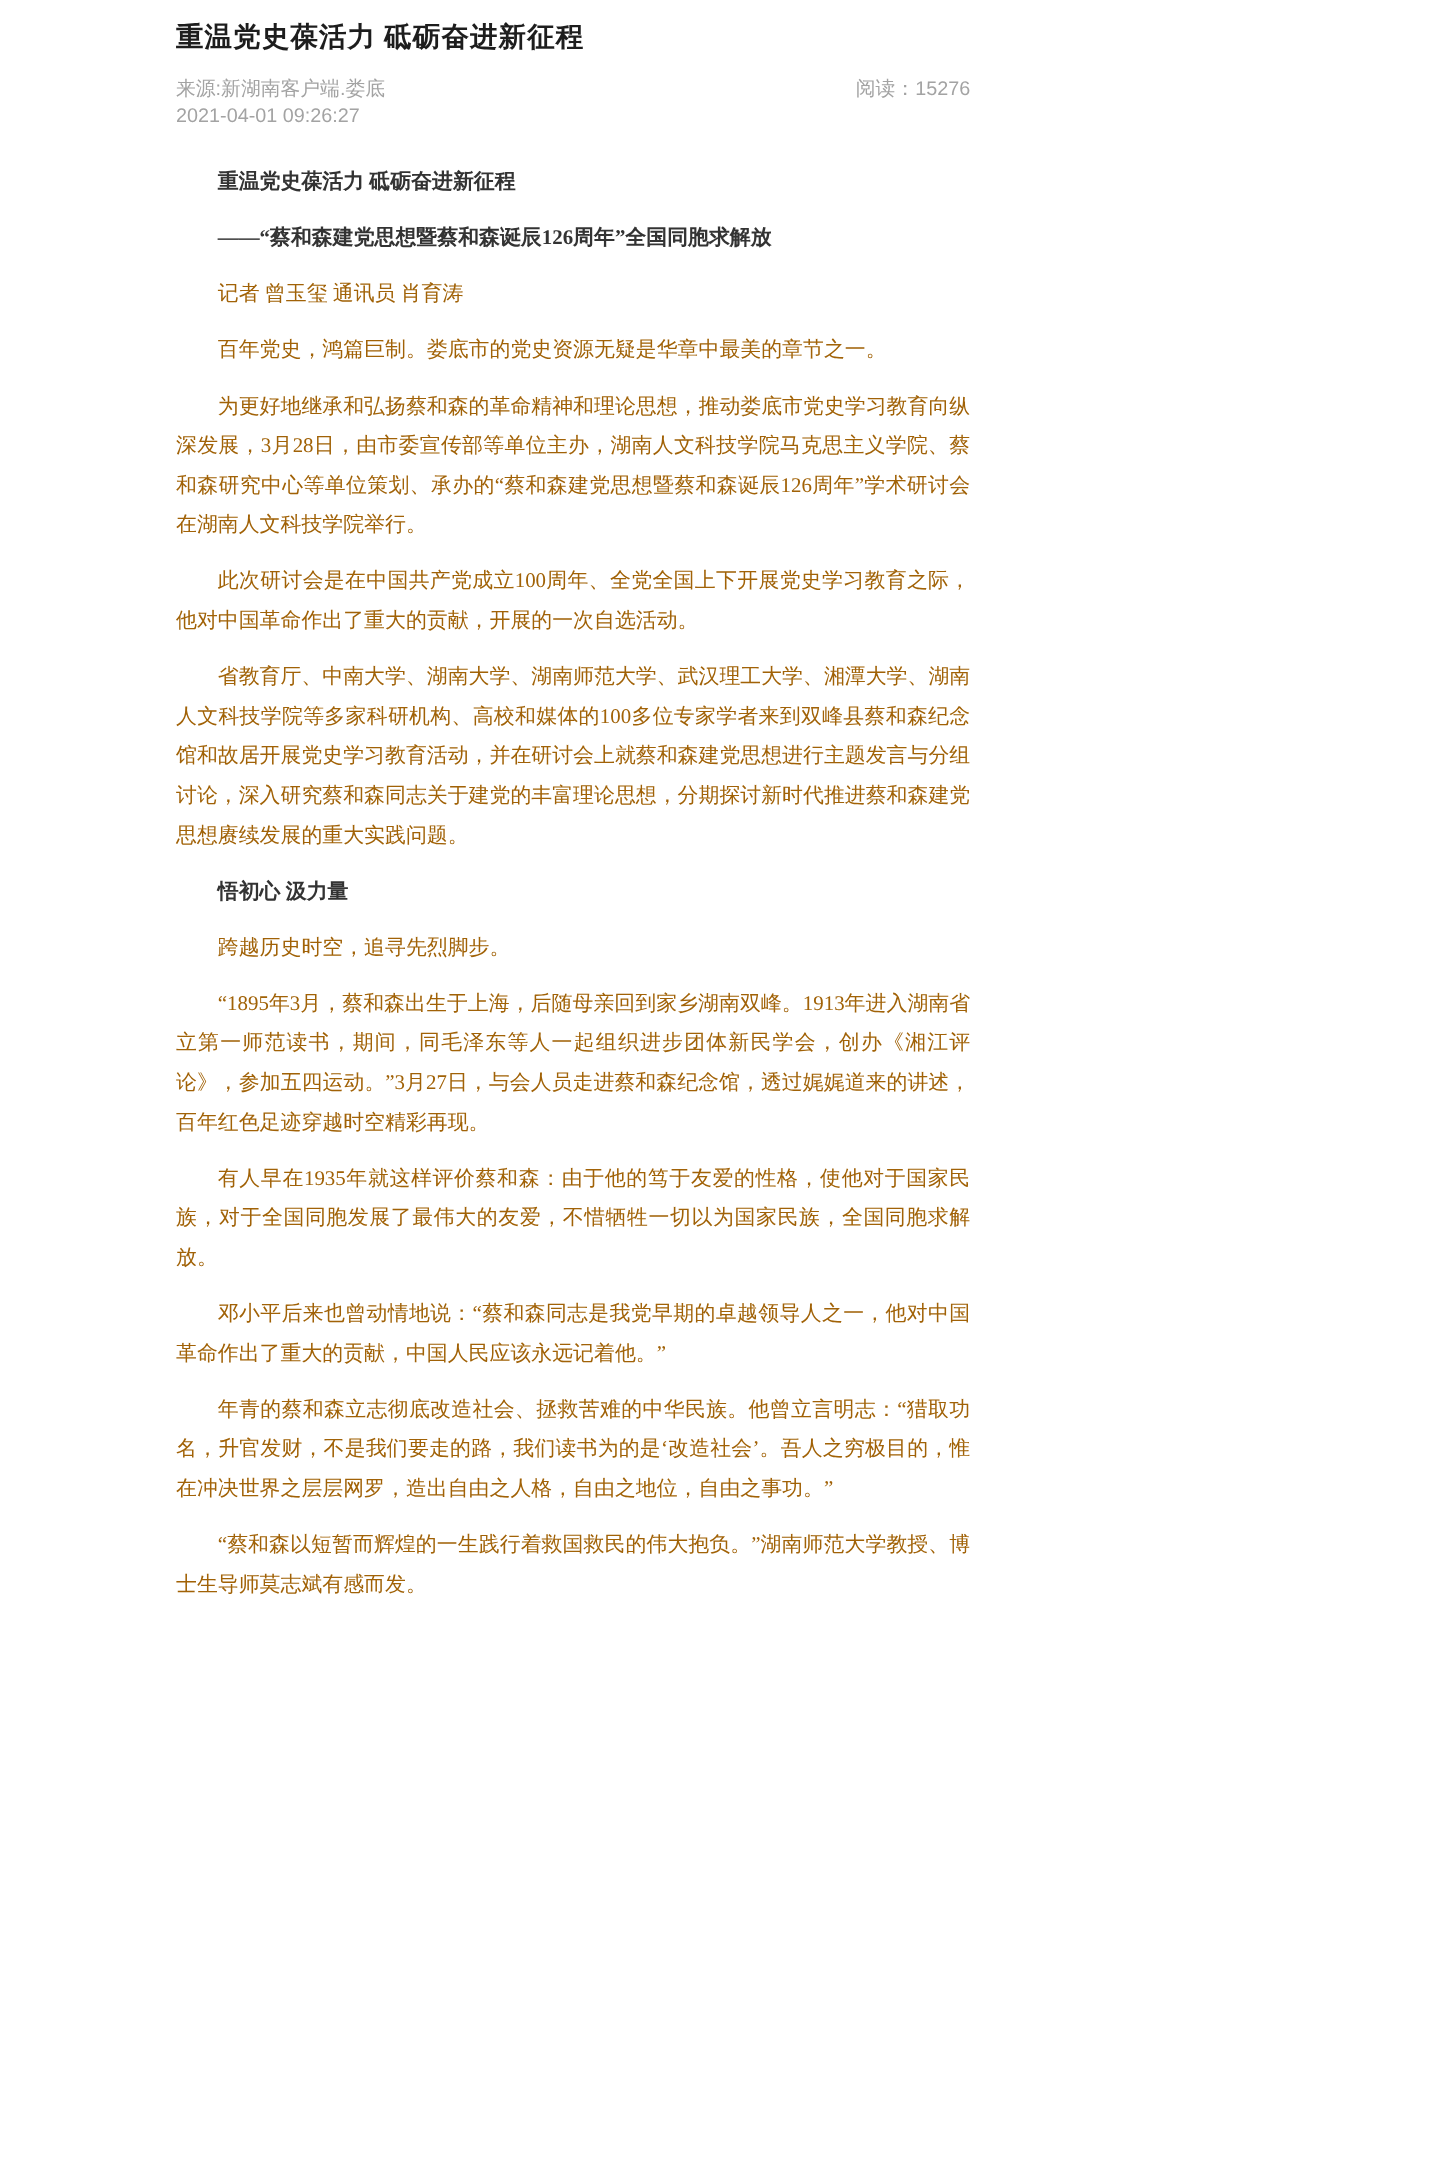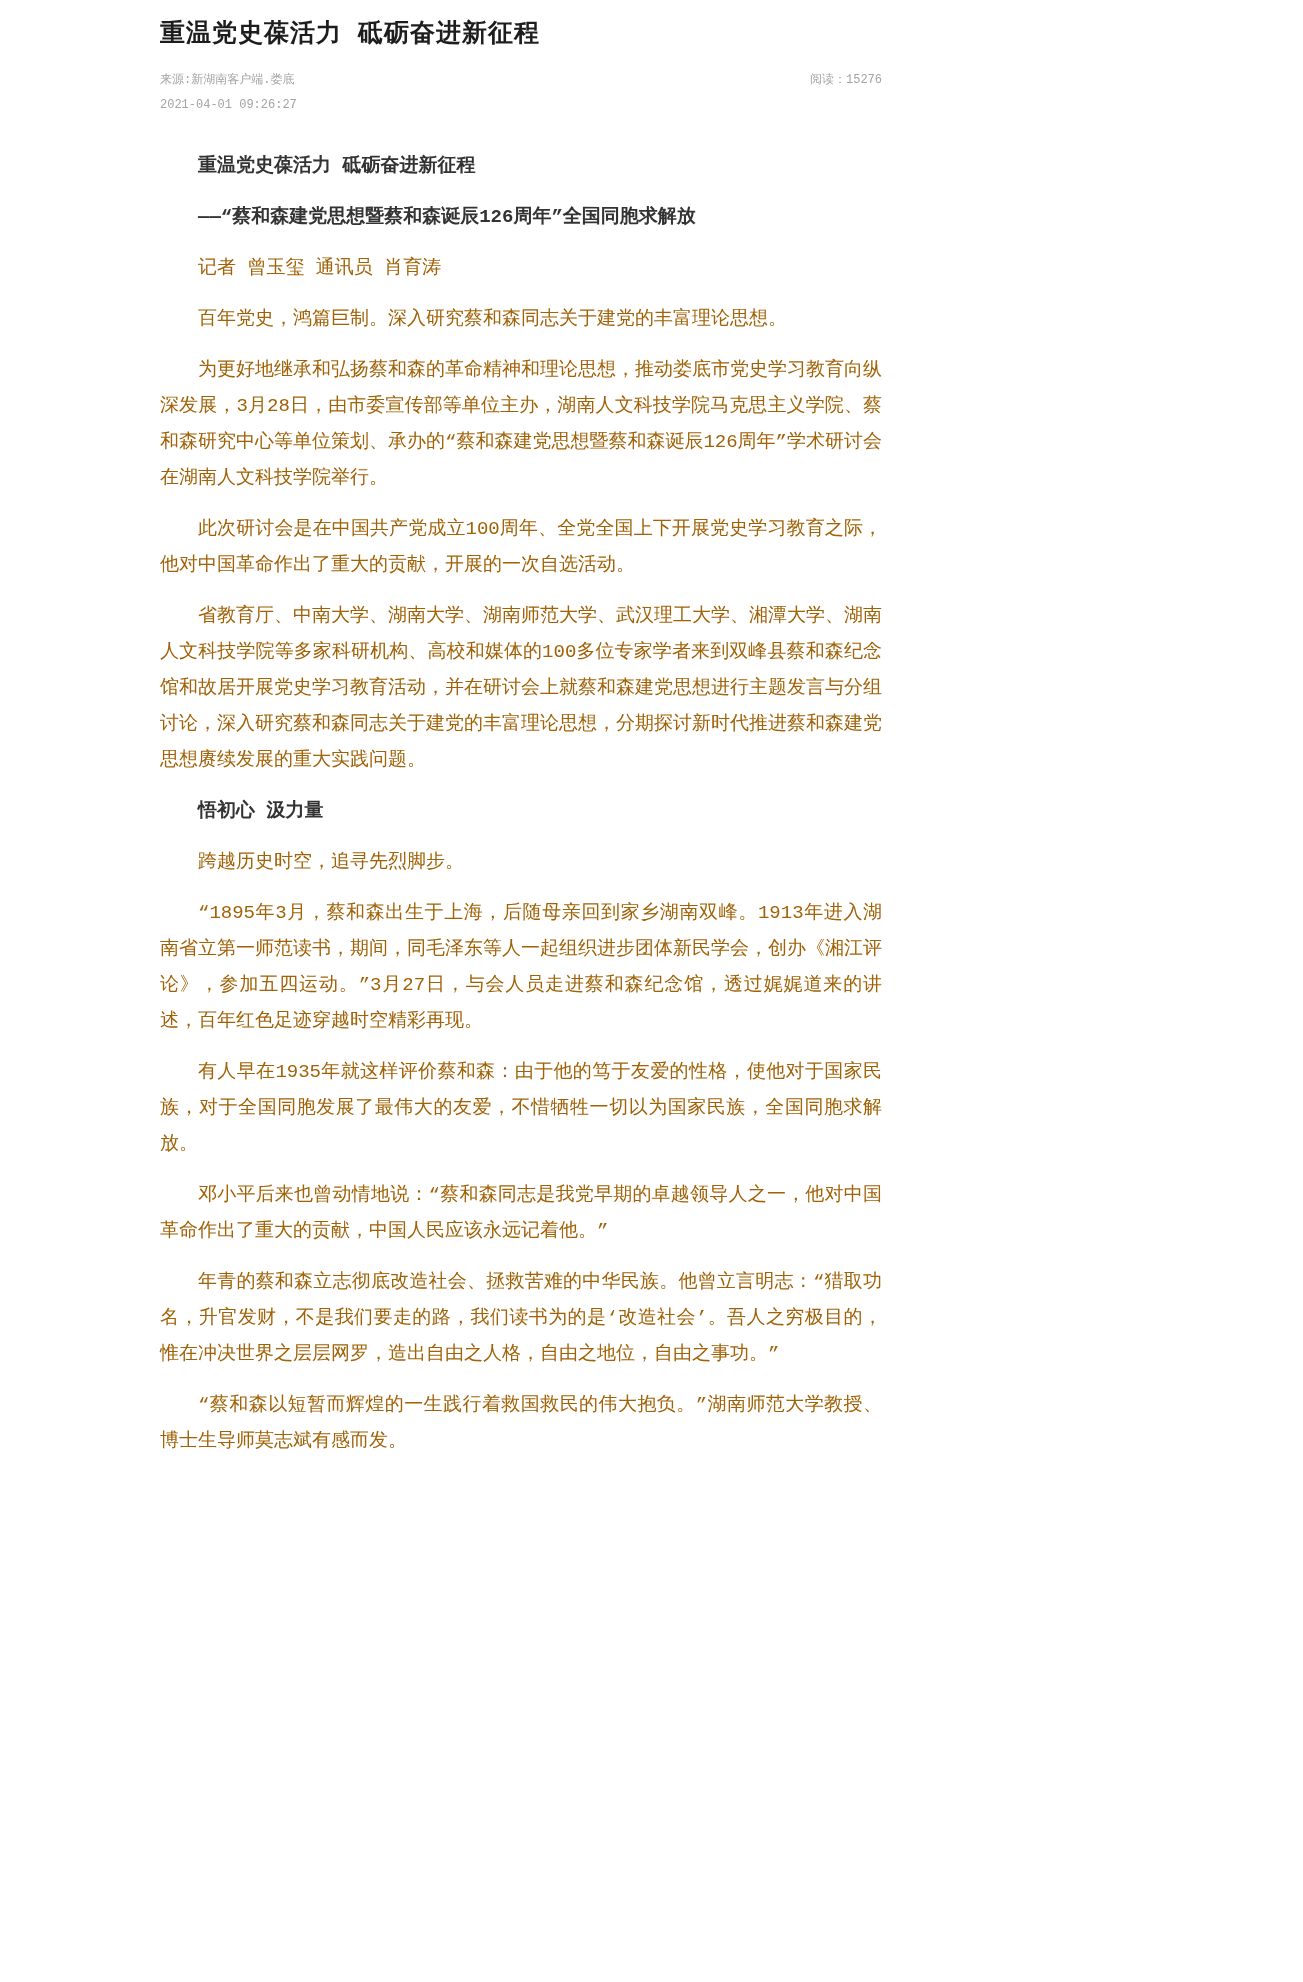--- a/index.html
+++ b/index.html
@@ -1,15 +1,15 @@
 <!DOCTYPE html>
 <html><head>
 <meta charset="utf-8">
 <style>
-  * { box-sizing: border-box; font-family: Liberation Mono, monospace; }
+  * { box-sizing: border-box; }
   html, body { margin: 0; padding: 0; }
   body {
     width: 1303px;
     min-height: 1982px;
     background: #ffffff;
     font-family: "Liberation Serif", "DejaVu Serif", serif;
     color: #3d3d3d;
   }
   .page {
     padding: 18px 0 60px 160px;
@@ -21,21 +21,21 @@
     font-weight: bold;
     color: #1d1d1d;
     letter-spacing: 1px;
     line-height: 34px;
   }
   .meta-row {
     display: flex;
     justify-content: space-between;
     align-items: flex-start;
     font-family: "Liberation Sans", "DejaVu Sans", sans-serif;
-    font-size: 12px;
+    font-size: 18px;
     color: #a3a3a3;
   }
   .meta-left div { line-height: 25px; }
   .meta-reads { line-height: 25px; }
   .article-body {
     width: 722px;
     margin-top: 30px;
   }
   .blk {
     margin: 0 0 15px 0;
@@ -63,21 +63,21 @@
         <div>2021-04-01 09:26:27</div>
       </div>
       <div class="meta-reads">阅读：15276</div>
     </div>
   </header>
 
   <main class="article-body">
     <p class="blk heading">重温党史葆活力 砥砺奋进新征程</p>
     <p class="blk heading">——“蔡和森建党思想暨蔡和森诞辰126周年”全国同胞求解放</p>
     <p class="blk para">记者 曾玉玺 通讯员 肖育涛</p>
-    <p class="blk para">百年党史，鸿篇巨制。深入研究蔡和森同志关于建党的丰富理论思想。</p>
+    <p class="blk para">百年党史，鸿篇巨制。娄底市的党史资源无疑是华章中最美的章节之一。</p>
     <p class="blk para">为更好地继承和弘扬蔡和森的革命精神和理论思想，推动娄底市党史学习教育向纵深发展，3月28日，由市委宣传部等单位主办，湖南人文科技学院马克思主义学院、蔡和森研究中心等单位策划、承办的“蔡和森建党思想暨蔡和森诞辰126周年”学术研讨会在湖南人文科技学院举行。</p>
     <p class="blk para">此次研讨会是在中国共产党成立100周年、全党全国上下开展党史学习教育之际，他对中国革命作出了重大的贡献，开展的一次自选活动。</p>
     <p class="blk para">省教育厅、中南大学、湖南大学、湖南师范大学、武汉理工大学、湘潭大学、湖南人文科技学院等多家科研机构、高校和媒体的100多位专家学者来到双峰县蔡和森纪念馆和故居开展党史学习教育活动，并在研讨会上就蔡和森建党思想进行主题发言与分组讨论，深入研究蔡和森同志关于建党的丰富理论思想，分期探讨新时代推进蔡和森建党思想赓续发展的重大实践问题。</p>
     <p class="blk heading">悟初心 汲力量</p>
     <p class="blk para">跨越历史时空，追寻先烈脚步。</p>
     <p class="blk para">“1895年3月，蔡和森出生于上海，后随母亲回到家乡湖南双峰。1913年进入湖南省立第一师范读书，期间，同毛泽东等人一起组织进步团体新民学会，创办《湘江评论》，参加五四运动。”3月27日，与会人员走进蔡和森纪念馆，透过娓娓道来的讲述，百年红色足迹穿越时空精彩再现。</p>
     <p class="blk para">有人早在1935年就这样评价蔡和森：由于他的笃于友爱的性格，使他对于国家民族，对于全国同胞发展了最伟大的友爱，不惜牺牲一切以为国家民族，全国同胞求解放。</p>
     <p class="blk para">邓小平后来也曾动情地说：“蔡和森同志是我党早期的卓越领导人之一，他对中国革命作出了重大的贡献，中国人民应该永远记着他。”</p>
     <p class="blk para">年青的蔡和森立志彻底改造社会、拯救苦难的中华民族。他曾立言明志：“猎取功名，升官发财，不是我们要走的路，我们读书为的是‘改造社会’。吾人之穷极目的，惟在冲决世界之层层网罗，造出自由之人格，自由之地位，自由之事功。”</p>
     <p class="blk para">“蔡和森以短暂而辉煌的一生践行着救国救民的伟大抱负。”湖南师范大学教授、博士生导师莫志斌有感而发。</p>

